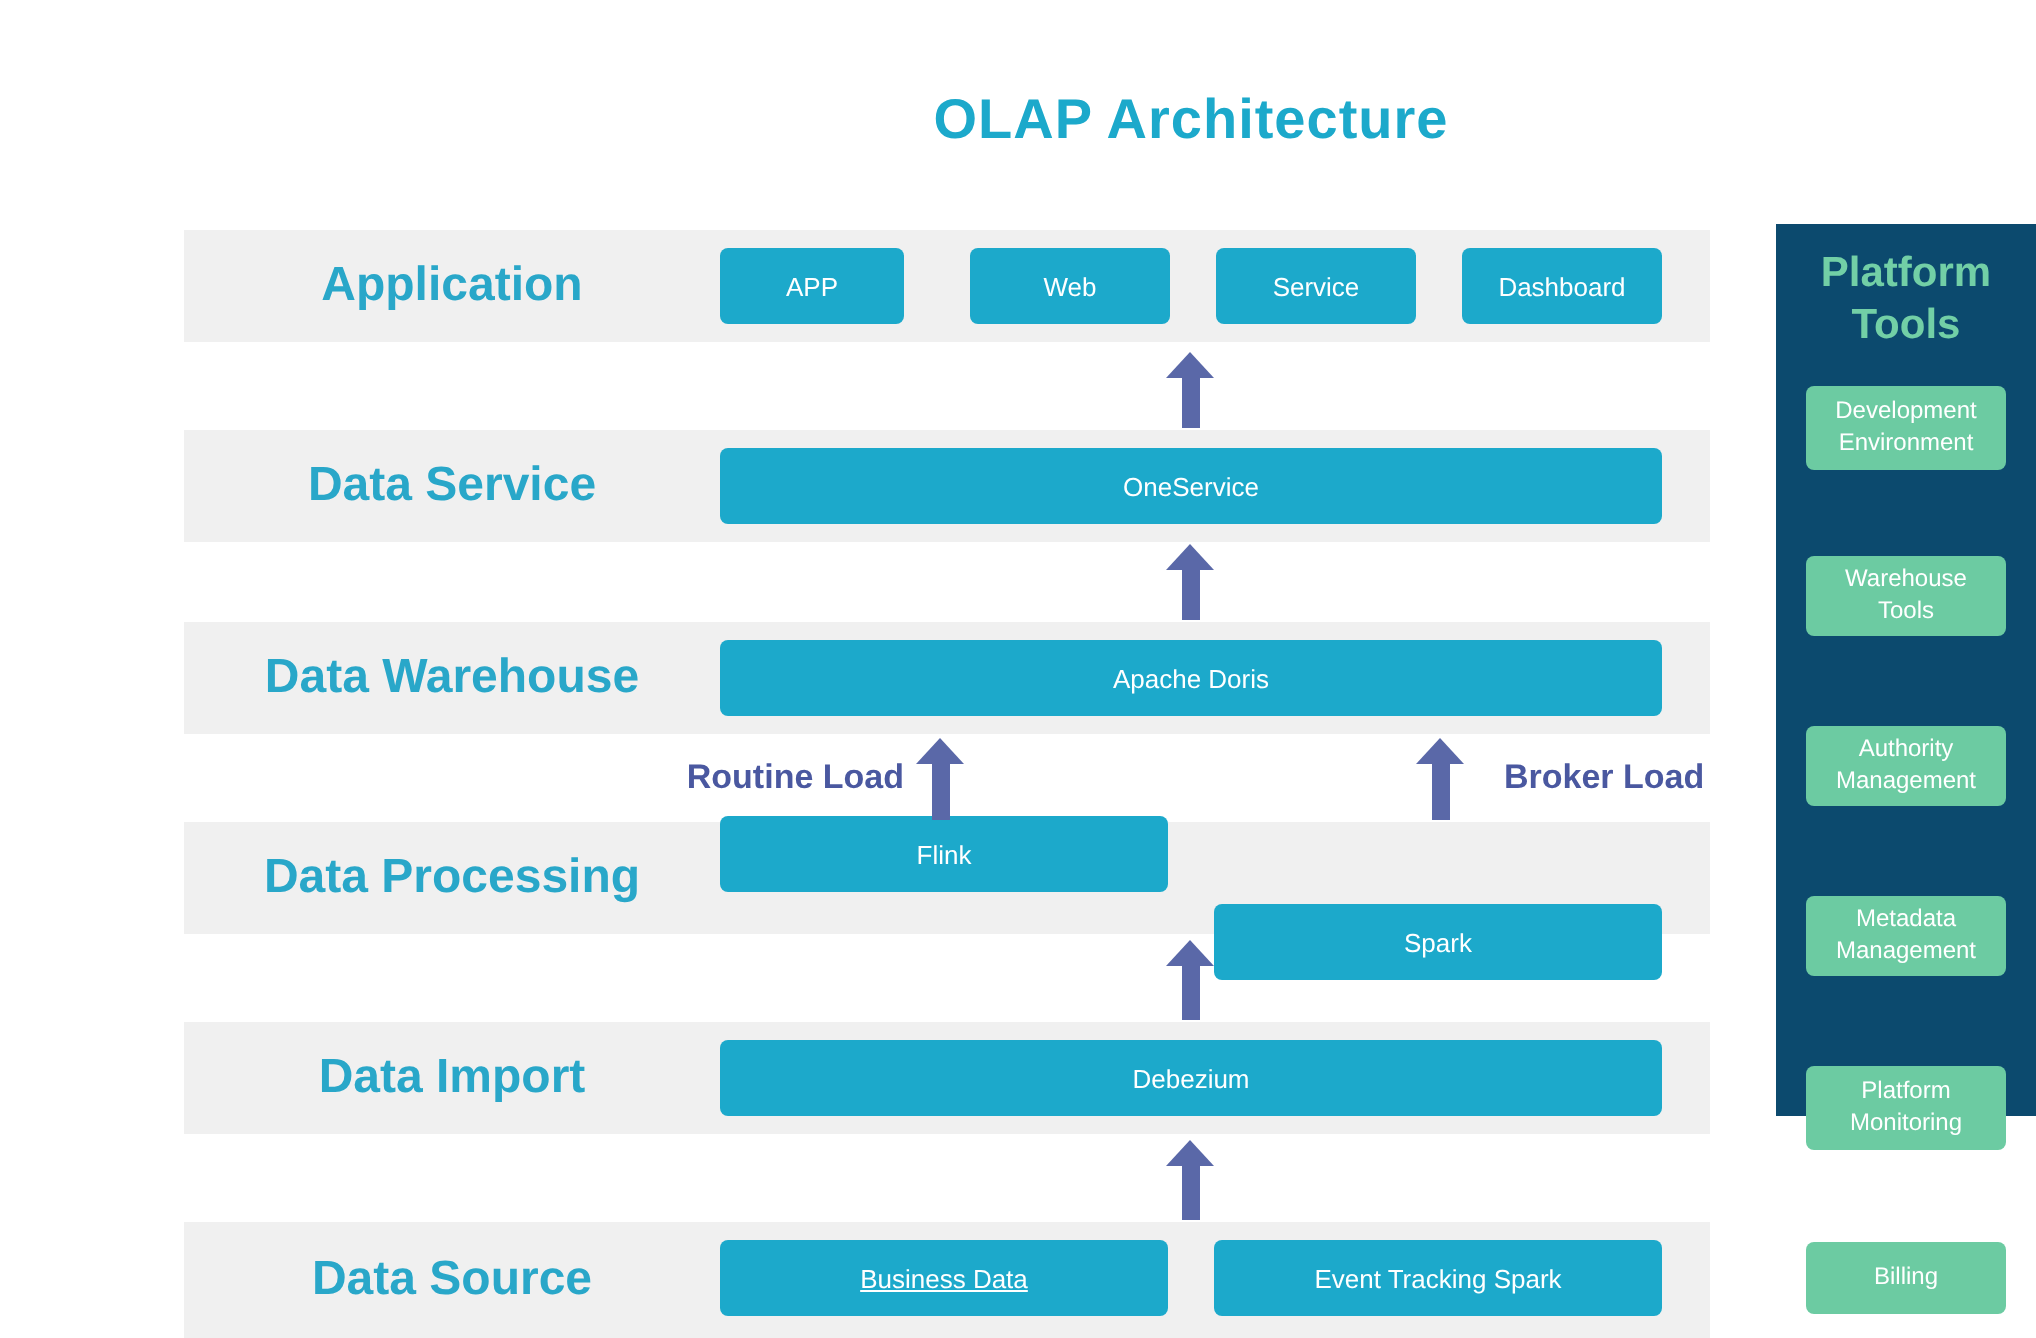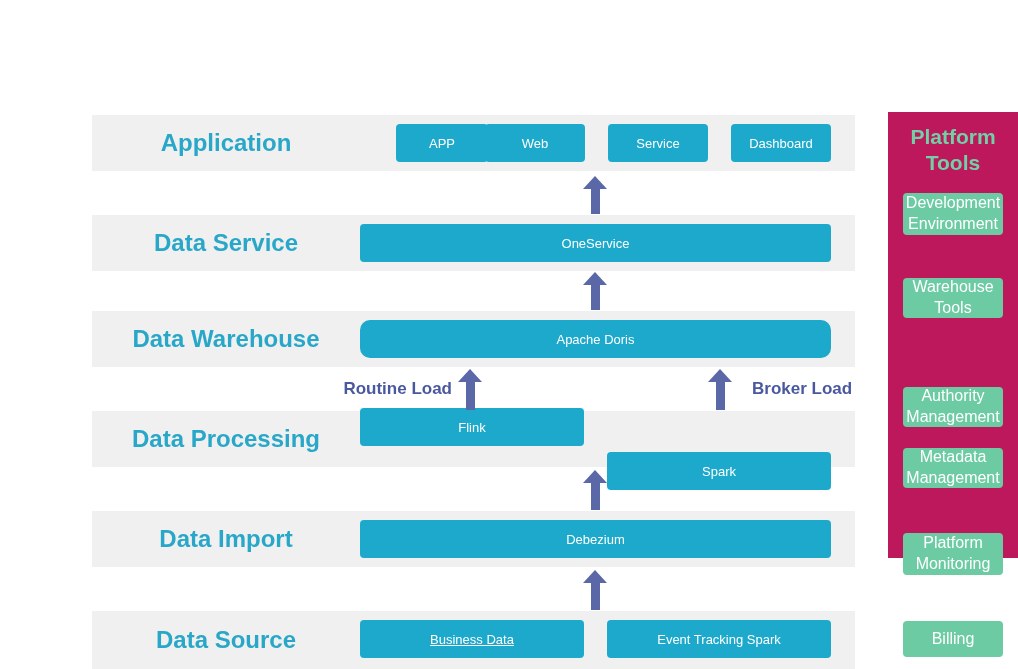--- a/index.html
+++ b/index.html
@@ -42,57 +42,58 @@
     width:9px; margin:0 auto; background:#5a68a8; height:calc(100% - 13px);
   }
 
   .arrow-label {
     position:absolute; font-size:17px; font-weight:bold; color:#4a58a0;
   }
   .arrow-label.right-align { text-align:right; }
 
   .panel {
     position:absolute; left:888px; top:112px; width:130px; height:446px;
-    background:#be185d;
+    background:#0c4a6e;
   }
   .panel-title {
     position:absolute; left:0; top:12px; width:100%;
     text-align:center; font-size:21px; font-weight:bold; color:#72cfa6;
     line-height:1.25;
   }
   .tool {
     position:absolute; left:15px; width:100px; background:#6ccba2;
-    border-radius:4px; color:#ffffff; font-size:16px; line-height:1.3;
+    border-radius:4px; color:#ffffff; font-size:12px; line-height:1.3;
     display:flex; align-items:center; justify-content:center;
     text-align:center; padding:4px 6px;
   }
 </style>
 </head>
 <body>
 
 <div class="canvas">
 
+  <div class="title">OLAP Architecture</div>
 
   <div class="band" style="top:115px;">
     <div class="band-label">Application</div>
   </div>
-  <div class="node" style="left:360px;top:124px;width:92px;margin-left:36px;">APP</div>
+  <div class="node" style="left:360px;top:124px;width:92px;">APP</div>
   <div class="node" style="left:485px;top:124px;width:100px;">Web</div>
   <div class="node" style="left:608px;top:124px;width:100px;">Service</div>
   <div class="node" style="left:731px;top:124px;width:100px;">Dashboard</div>
 
   <div class="band" style="top:215px;">
     <div class="band-label">Data Service</div>
   </div>
   <div class="node" style="left:360px;top:224px;width:471px;">OneService</div>
 
   <div class="band" style="top:311px;">
     <div class="band-label">Data Warehouse</div>
   </div>
-  <div class="node" style="left:360px;top:320px;width:471px;border-radius:10px;">Apache Doris</div>
+  <div class="node" style="left:360px;top:320px;width:471px;">Apache Doris</div>
 
   <div class="band" style="top:411px;">
     <div class="band-label">Data Processing</div>
   </div>
   <div class="node" style="left:360px;top:408px;width:224px;">Flink</div>
   <div class="node" style="left:607px;top:420px;width:224px;margin-top:32px;">Spark</div>
 
   <div class="band" style="top:511px;">
     <div class="band-label">Data Import</div>
   </div>
@@ -129,19 +130,19 @@
     <div class="arrow-stem"></div>
   </div>
 
   <div class="arrow-label right-align" style="left:290px;top:379px;width:162px;">Routine Load</div>
   <div class="arrow-label" style="left:752px;top:379px;width:160px;">Broker Load</div>
 
   <div class="panel">
     <div class="panel-title">Platform Tools</div>
     <div class="tool" style="top:81px;height:42px;">Development Environment</div>
     <div class="tool" style="top:166px;height:40px;">Warehouse Tools</div>
-    <div class="tool" style="top:251px;height:40px;margin-top:24px;">Authority Management</div>
+    <div class="tool" style="top:251px;height:40px;">Authority Management</div>
     <div class="tool" style="top:336px;height:40px;">Metadata Management</div>
     <div class="tool" style="top:421px;height:42px;">Platform Monitoring</div>
     <div class="tool" style="top:509px;height:36px;">Billing</div>
   </div>
 
 </div>
 
 </body></html>

